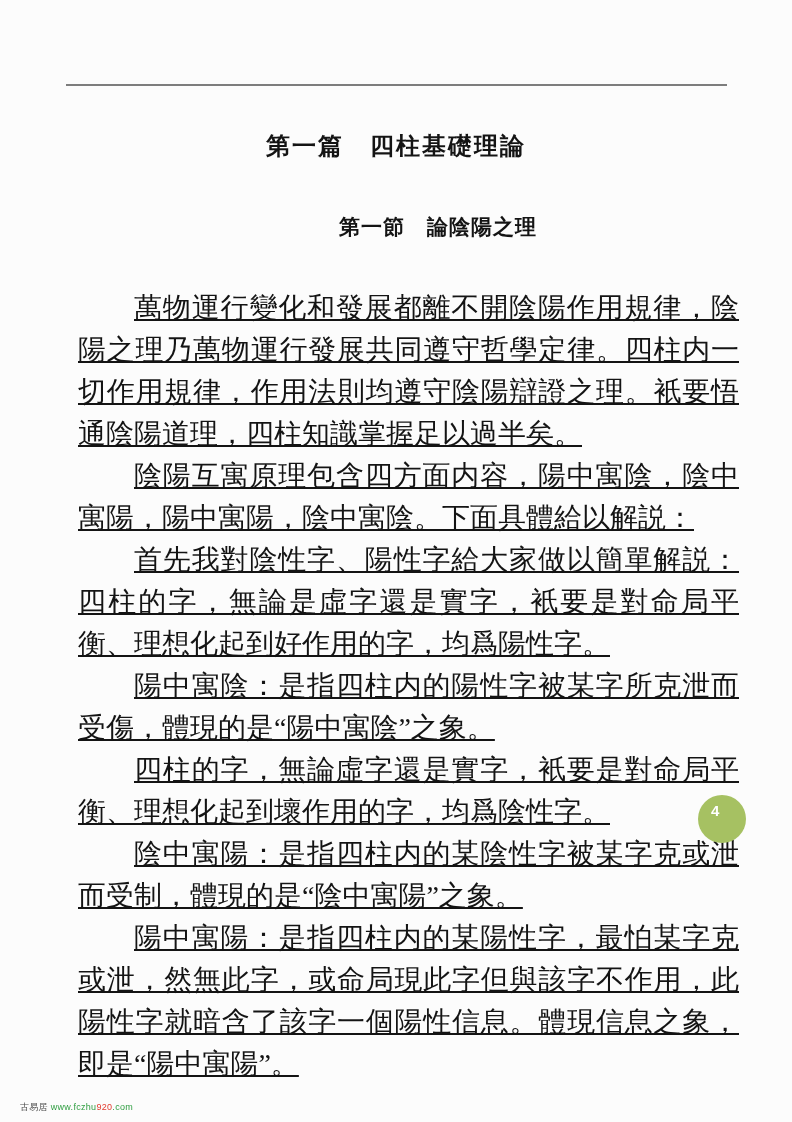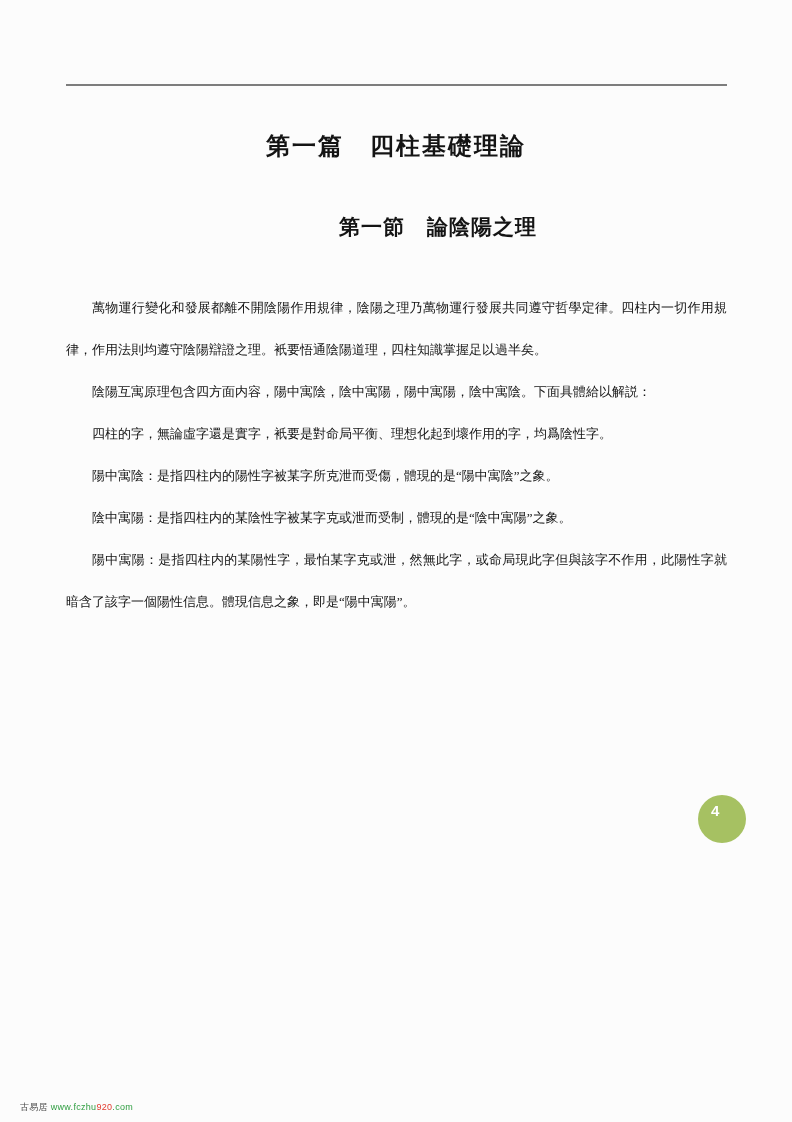--- a/index.html
+++ b/index.html
@@ -43,26 +43,27 @@
     width: 100%;
     text-align: center;
     font-size: 21px;
     font-weight: bold;
     letter-spacing: 1px;
     white-space: pre;
     margin-left: 42px;
   }
   .body-text {
     position: absolute;
-    left: 66px;
+    left: 78px;
     top: 287px;
     width: 661px;
-    font-size: 13px;
+    font-size: 28px;
     line-height: 42px;
     text-align: justify;
+    text-decoration: underline;
   }
   .body-text p {
     margin: 0;
     text-indent: 2em;
   }
   .page-number-circle {
     position: absolute;
     left: 698px;
     top: 795px;
     width: 48px;
@@ -94,22 +95,23 @@
 
   <div class="top-rule" style="background: rgb(125, 125, 125);"></div>
 
   <div class="chapter-title">第一篇　四柱基礎理論</div>
 
   <div class="section-title">第一節　論陰陽之理</div>
 
   <div class="body-text">
     <p>萬物運行變化和發展都離不開陰陽作用規律，陰陽之理乃萬物運行發展共同遵守哲學定律。四柱内一切作用規律，作用法則均遵守陰陽辯證之理。衹要悟通陰陽道理，四柱知識掌握足以過半矣。</p>
     <p>陰陽互寓原理包含四方面内容，陽中寓陰，陰中寓陽，陽中寓陽，陰中寓陰。下面具體給以解説：</p>
+    <p>首先我對陰性字、陽性字給大家做以簡單解説：四柱的字，無論是虛字還是實字，衹要是對命局平衡、理想化起到好作用的字，均爲陽性字。</p>
+    <p>陽中寓陰：是指四柱内的陽性字被某字所克泄而受傷，體現的是“陽中寓陰”之象。</p>
     <p>四柱的字，無論虛字還是實字，衹要是對命局平衡、理想化起到壞作用的字，均爲陰性字。</p>
-    <p>陽中寓陰：是指四柱内的陽性字被某字所克泄而受傷，體現的是“陽中寓陰”之象。</p>
     <p>陰中寓陽：是指四柱内的某陰性字被某字克或泄而受制，體現的是“陰中寓陽”之象。</p>
     <p>陽中寓陽：是指四柱内的某陽性字，最怕某字克或泄，然無此字，或命局現此字但與該字不作用，此陽性字就暗含了該字一個陽性信息。體現信息之象，即是“陽中寓陽”。</p>
   </div>
 
   <div class="page-number-circle" style="background: rgb(166, 193, 98);">
     <span style="color: rgb(255, 255, 255);">4</span>
   </div>
 
   <div class="watermark"><span style="color: rgb(74, 74, 74); margin-left: 15px;">古易居 </span><span style="color: rgb(47, 158, 65);">www.fczhu</span><span style="color: rgb(226, 59, 46);">920</span><span style="color: rgb(47, 158, 65);">.com</span></div>
 

